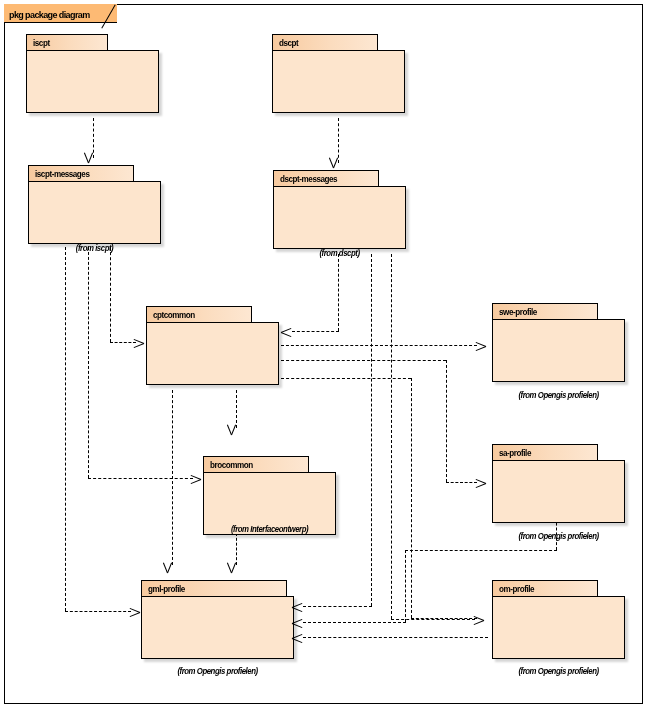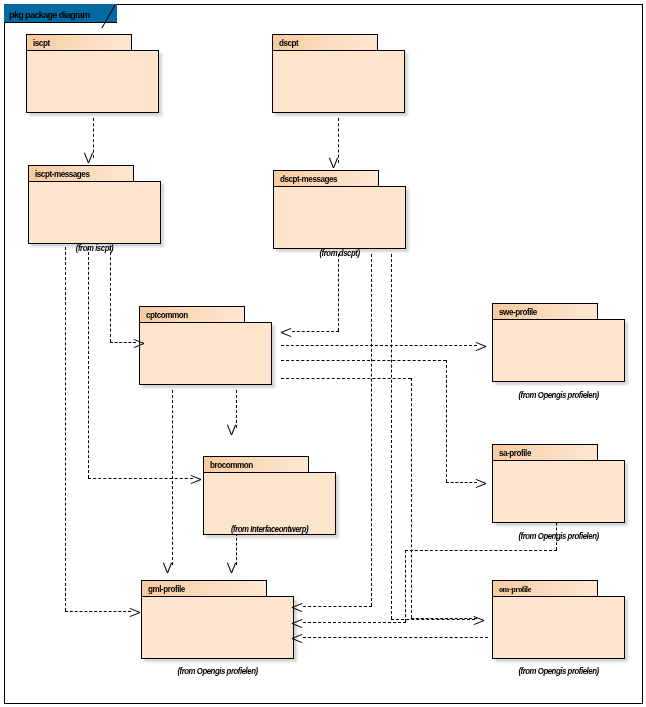--- a/index.html
+++ b/index.html
@@ -1,21 +1,21 @@
 <!DOCTYPE html>
 <html><head>
 <meta charset="utf-8">
 <style>
   html,body{margin:0;padding:0;background:#ffffff;}
   body{font-family:"Liberation Sans",sans-serif;}
   #canvas{position:relative;width:646px;height:707px;background:#ffffff;overflow:hidden;}
 
   
   .frame{position:absolute;border:1px solid #000;background:transparent;}
-  .frame-tab{position:absolute;border:1px solid #000;border-top:none;border-left:none;background:#0369a1;
+  .frame-tab{position:absolute;border:1px solid #000;border-top:none;border-left:none;background:#fdba74;
              box-sizing:border-box;}
   .frame-label{font-size:9px;font-weight:bold;color:#000;letter-spacing:-0.6px;
                white-space:nowrap;padding-left:5px;transform:scaleX(0.93);transform-origin:left center;}
   .slope-line{position:absolute;background:#000;}
 
   
   .pkg{position:absolute;}
   .pkg-tab{position:absolute;left:0;top:0;height:17px;
            background:linear-gradient(to right,#f7ca9f 0%,#fbdcbe 55%,#fde7d2 100%);
            border:1px solid #000;box-sizing:border-box;z-index:3;}
@@ -159,21 +159,21 @@
     </div>
 
   <div class="seg h" style="left:303px;top:637px;width:185px;"></div>
   <div class="arrow left" style="left:292px;top:632px;">
       <span class="a1"></span>
       <span class="a2"></span>
     </div>
 
   <div id="packages-layer">
       <div class="pkg" style="left: 26px; top: 34px; width: 133px; height: 80px;">
-        <div class="pkg-tab" style="width: 106px; text-align: right;">
+        <div class="pkg-tab" style="width: 82px; text-align: right;">
           <span class="pkg-tab-label">iscpt</span>
         </div>
         <div class="pkg-body" style="top: 16px; width: 133px; height: 63px;"></div>
       </div>
       <div class="pkg" style="left: 272px; top: 34px; width: 133px; height: 80px; padding-left: 17px;">
         <div class="pkg-tab" style="width: 106px;">
           <span class="pkg-tab-label">dscpt</span>
         </div>
         <div class="pkg-body" style="top: 16px; width: 133px; height: 63px;"></div>
       </div>
@@ -182,21 +182,21 @@
           <span class="pkg-tab-label">iscpt-messages</span>
         </div>
         <div class="pkg-body" style="top: 16px; width: 133px; height: 63px;"></div>
       </div>
       <div class="pkg" style="left: 273px; top: 170px; width: 133px; height: 80px;">
         <div class="pkg-tab" style="width: 106px;">
           <span class="pkg-tab-label">dscpt-messages</span>
         </div>
         <div class="pkg-body" style="top: 16px; width: 133px; height: 63px;"></div>
       </div>
-      <div class="pkg" style="left: 139px; top: 306px; width: 122px; height: 80px;">
+      <div class="pkg" style="left: 146px; top: 306px; width: 122px; height: 80px;">
         <div class="pkg-tab" style="width: 106px;">
           <span class="pkg-tab-label">cptcommon</span>
         </div>
         <div class="pkg-body" style="top: 16px; width: 133px; height: 63px;"></div>
       </div>
       <div class="pkg" style="left: 492px; top: 303px; width: 159px; height: 80px;">
         <div class="pkg-tab" style="width: 106px;">
           <span class="pkg-tab-label">swe-profile</span>
         </div>
         <div class="pkg-body" style="top: 16px; width: 133px; height: 63px;"></div>
@@ -207,26 +207,26 @@
         </div>
         <div class="pkg-body" style="top: 16px; width: 133px; height: 63px;"></div>
       </div>
       <div class="pkg" style="left: 492px; top: 444px; width: 131px; height: 80px;">
         <div class="pkg-tab" style="width: 106px;">
           <span class="pkg-tab-label">sa-profile</span>
         </div>
         <div class="pkg-body" style="top: 16px; width: 133px; height: 63px;"></div>
       </div>
       <div class="pkg" style="left: 141px; top: 580px; width: 153px; height: 80px;">
-        <div class="pkg-tab" style="width: 126px;">
+        <div class="pkg-tab" style="width: 146px;">
           <span class="pkg-tab-label">gml-profile</span>
         </div>
         <div class="pkg-body" style="top: 16px; width: 153px; height: 63px;"></div>
       </div>
-      <div class="pkg" style="left: 492px; top: 580px; width: 133px; height: 80px; font-family: Liberation Serif, serif;">
+      <div class="pkg" style="left: 492px; top: 580px; width: 133px; height: 80px;">
         <div class="pkg-tab" style="width: 106px;">
           <span class="pkg-tab-label">om-profile</span>
         </div>
         <div class="pkg-body" style="top: 16px; width: 133px; height: 63px;"></div>
       </div>
     </div>
 
 <div class="pkg-from" style="left: 28px; top: 243px; width: 133px;">(from iscpt)</div>
     <div class="pkg-from" style="left: 273px; top: 248px; width: 133px;">(from dscpt)</div>
     <div class="pkg-from" style="left: 492px; top: 390px; width: 133px;">(from Opengis profielen)</div>

